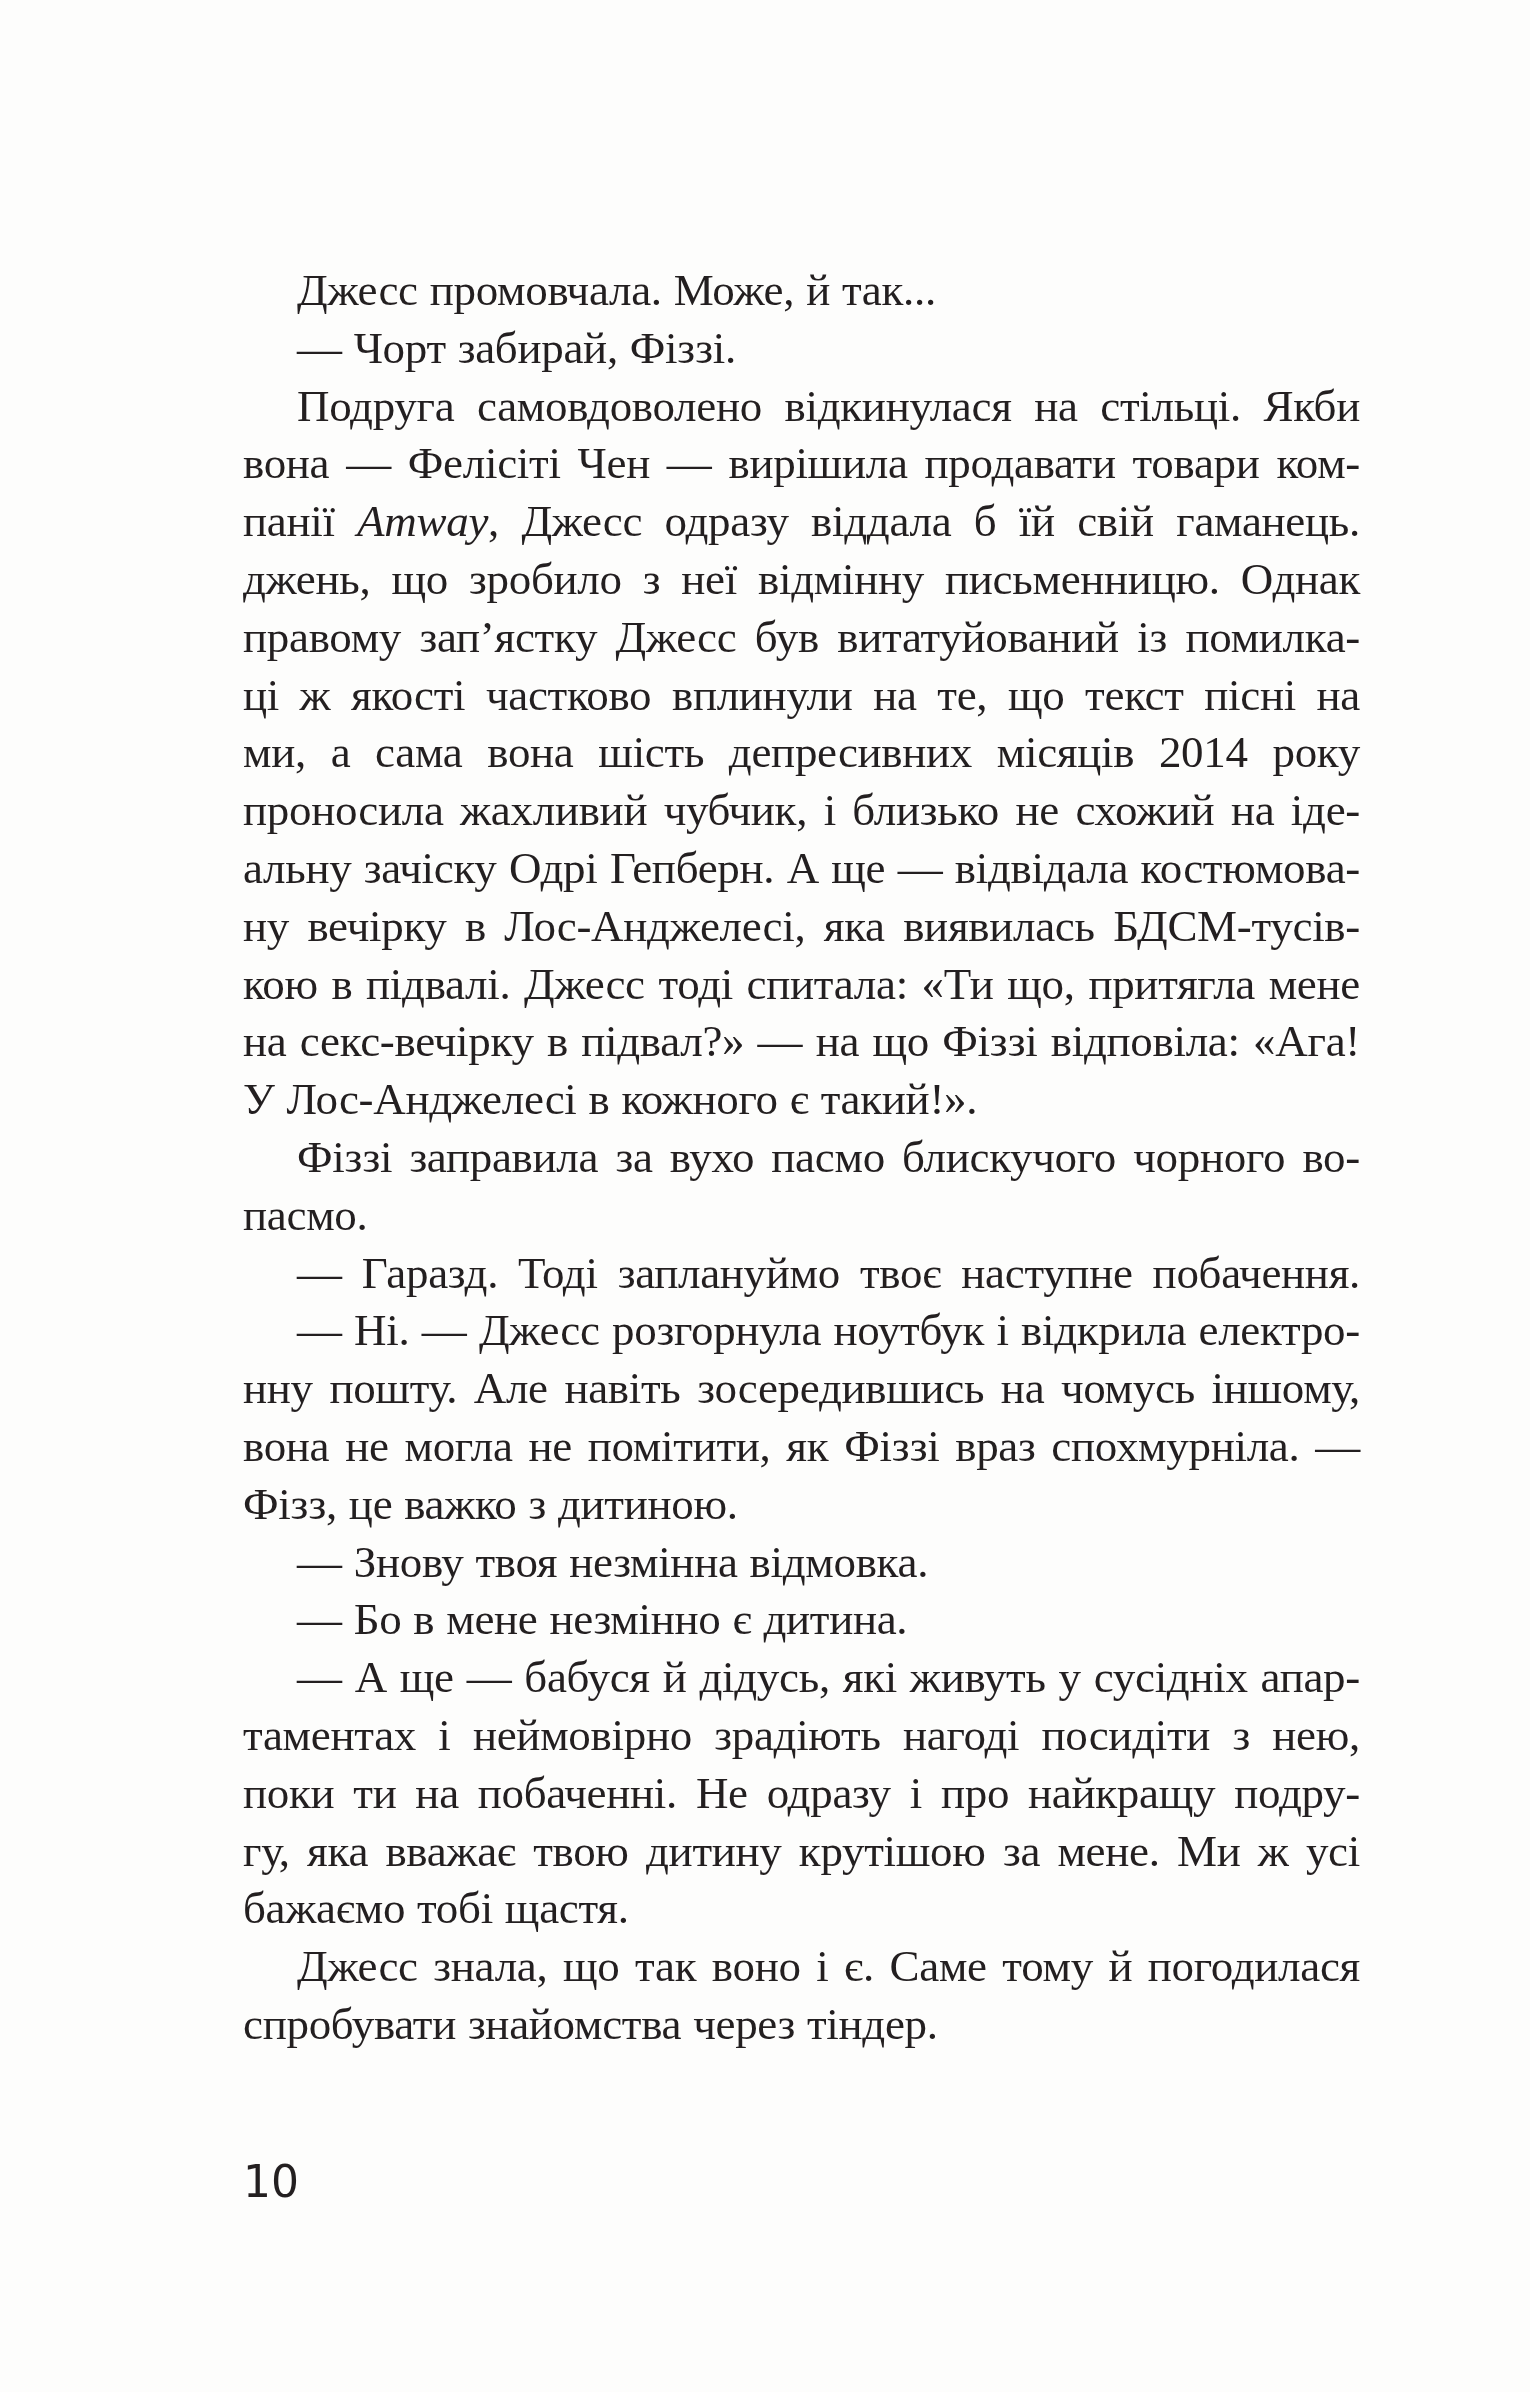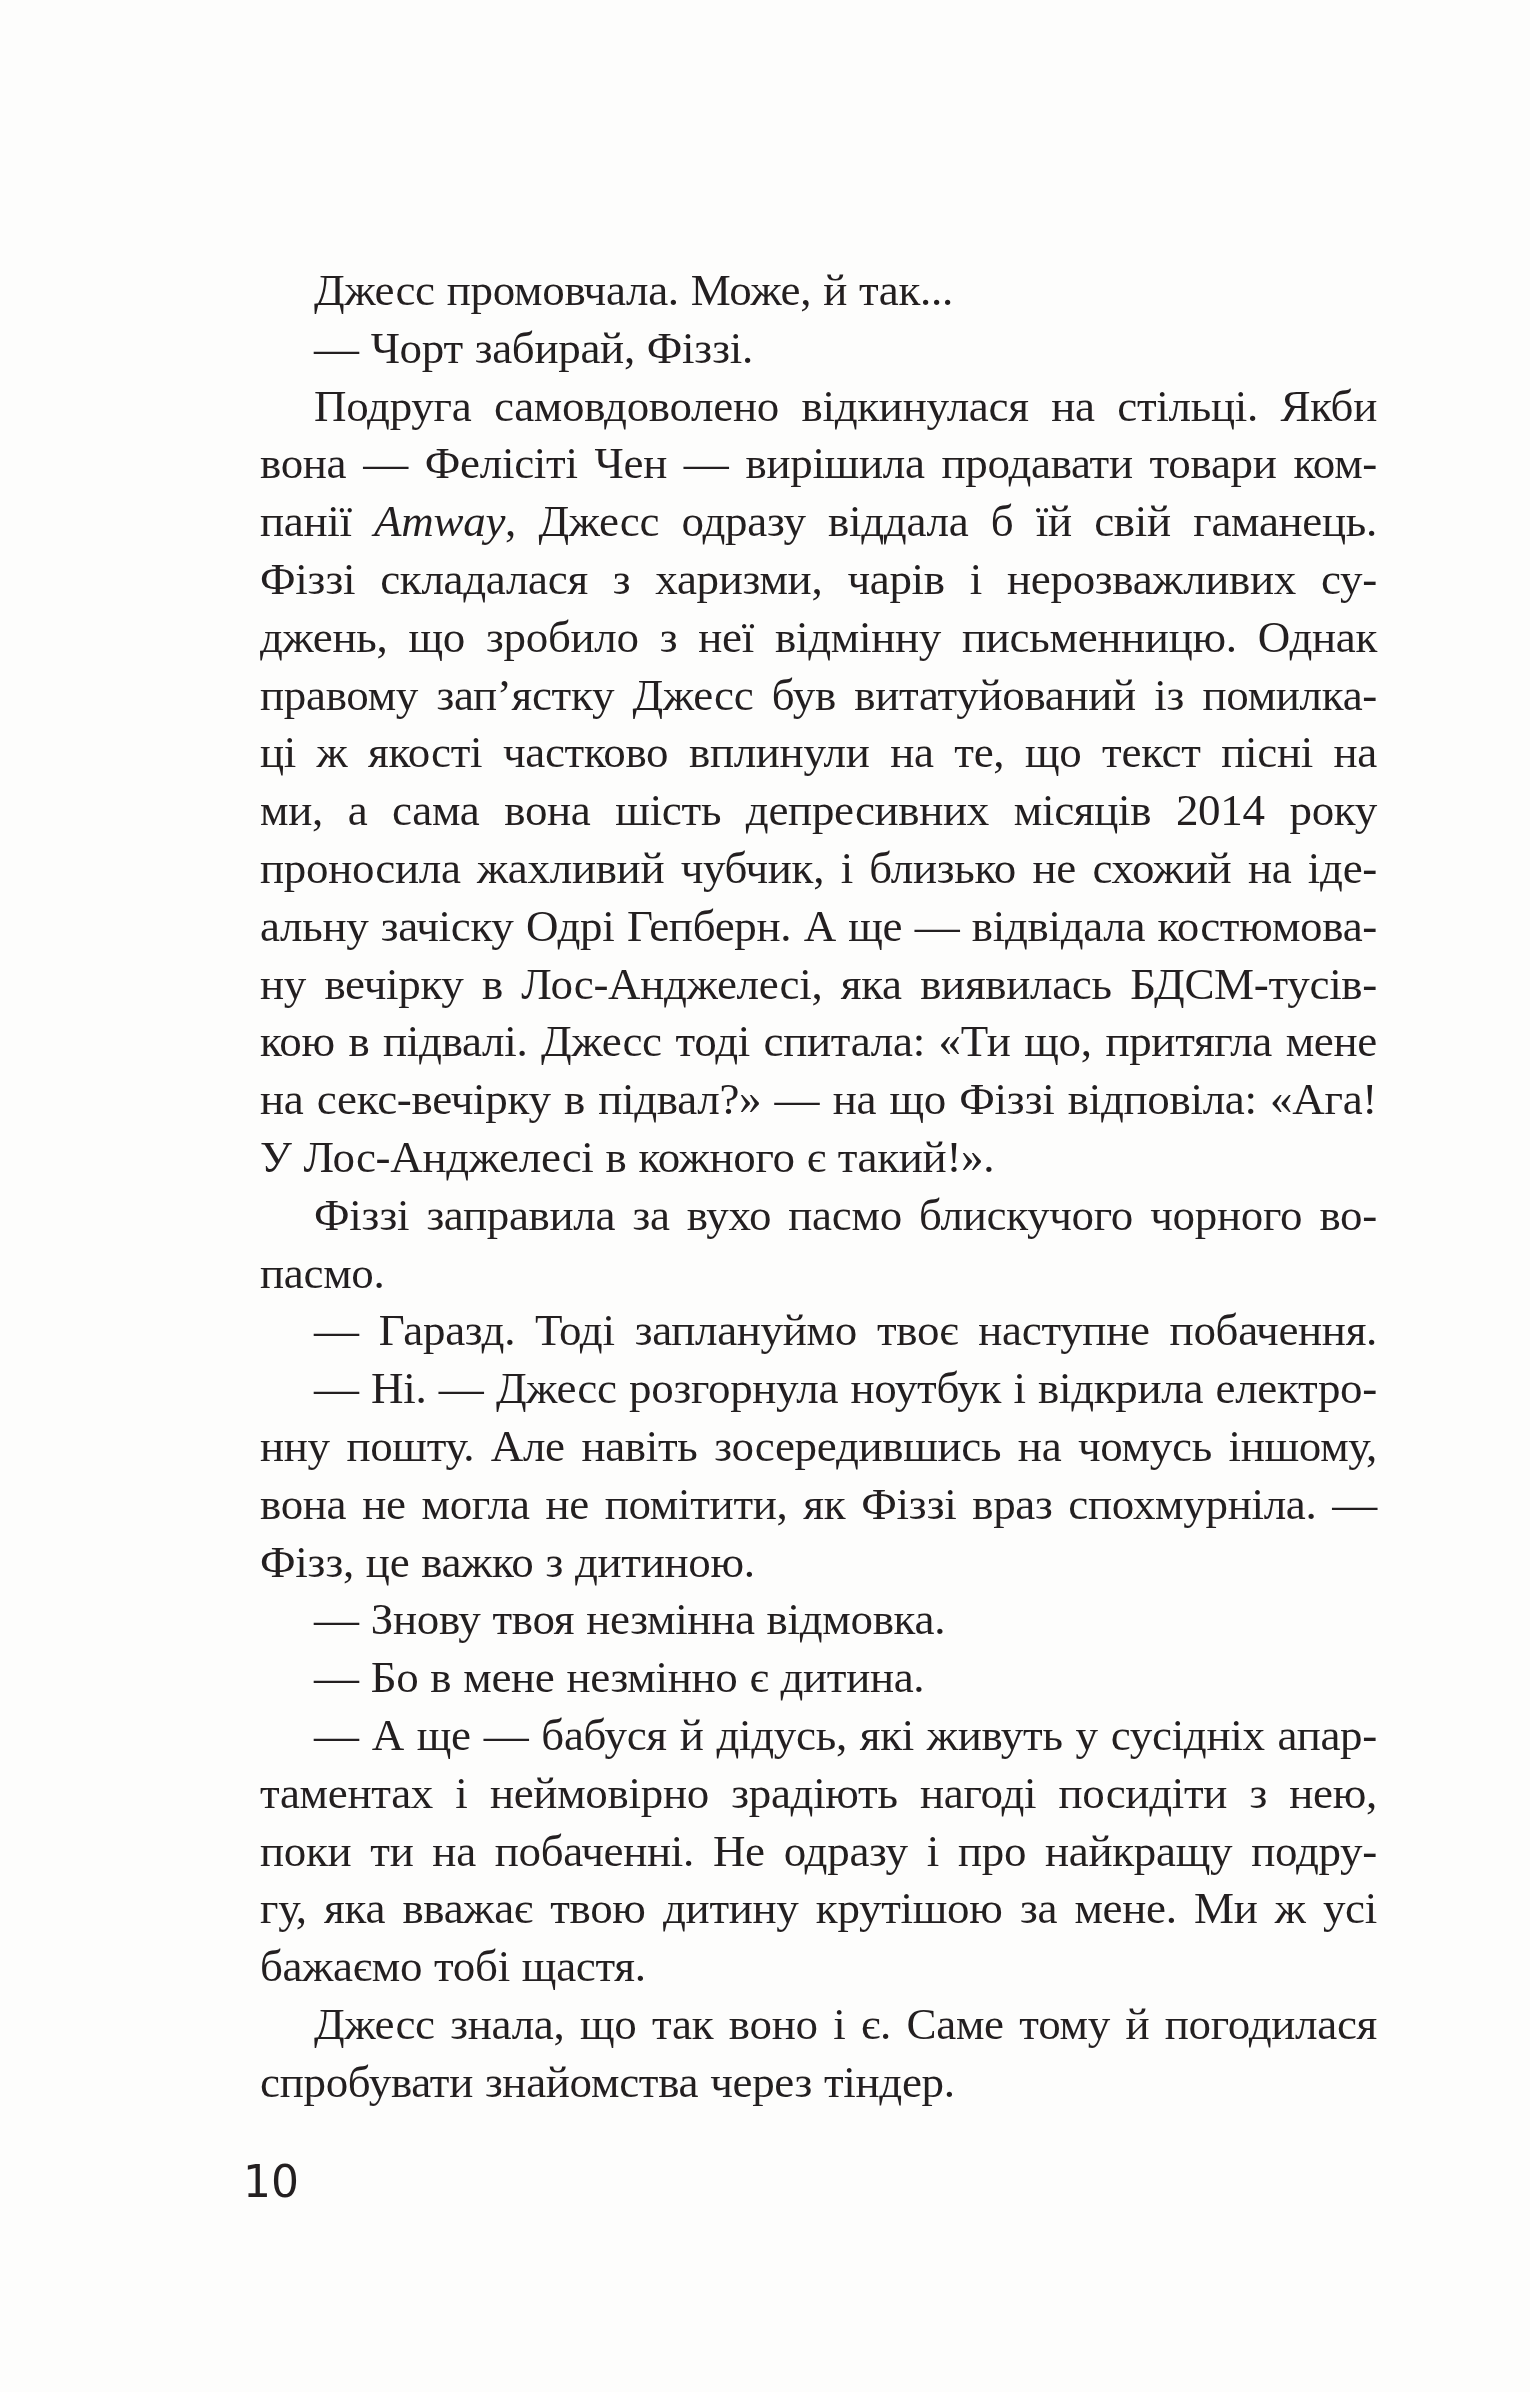--- a/index.html
+++ b/index.html
@@ -6,21 +6,21 @@
   body {
     width: 1530px; height: 2392px;
     background: #fdfdfc;
     position: relative;
     overflow: hidden;
     color: #231f20;
     font-family: "Liberation Serif", "DejaVu Serif", serif;
   }
   .page-body {
     position: absolute;
-    left: 260px;
+    left: 243px;
     top: 262px;
     width: 1117px;
   }
   .line {
     display: block;
     height: 57.8px;
     line-height: 57.8px;
     font-size: 45px;
     white-space: nowrap;
     text-align: justify;
@@ -43,21 +43,20 @@
 </style>
 </head>
 <body>
 
 <div class="page-body">
   <span class="line indent last">Джесс промовчала. Може, й так...</span>
   <span class="line indent last">— Чорт забирай, Фіззі.</span>
   <span class="line indent">Подруга самовдоволено відкинулася на стільці. Якби</span>
   <span class="line">вона — Феліcіті Чен — вирішила продавати товари ком-</span>
   <span class="line"><span>панії </span><em>Amway</em><span>, Джесс одразу віддала б їй свій гаманець.</span></span>
-  <span class="line">Фіззі складалася з харизми, чарів і нерозважливих су-</span>
   <span class="line">джень, що зробило з неї відмінну письменницю. Однак</span>
   <span class="line">правому зап’ястку Джесс був витатуйований із помилка-</span>
   <span class="line">ці ж якості частково вплинули на те, що текст пісні на</span>
   <span class="line">ми, а сама вона шість депресивних місяців 2014 року</span>
   <span class="line">проносила жахливий чубчик, і близько не схожий на іде-</span>
   <span class="line">альну зачіску Одрі Гепберн. А ще — відвідала костюмова-</span>
   <span class="line">ну вечірку в Лос-Анджелесі, яка виявилась БДСМ-тусів-</span>
   <span class="line">кою в підвалі. Джесс тоді спитала: «Ти що, притягла мене</span>
   <span class="line">на секс-вечірку в підвал?» — на що Фіззі відповіла: «Ага!</span>
   <span class="line last">У Лос-Анджелесі в кожного є такий!».</span>

